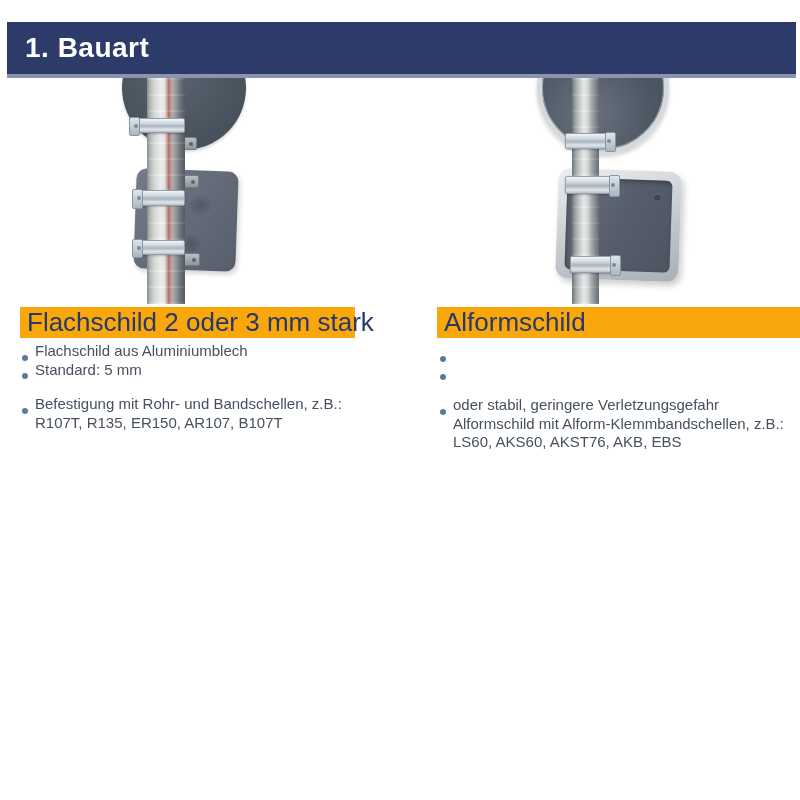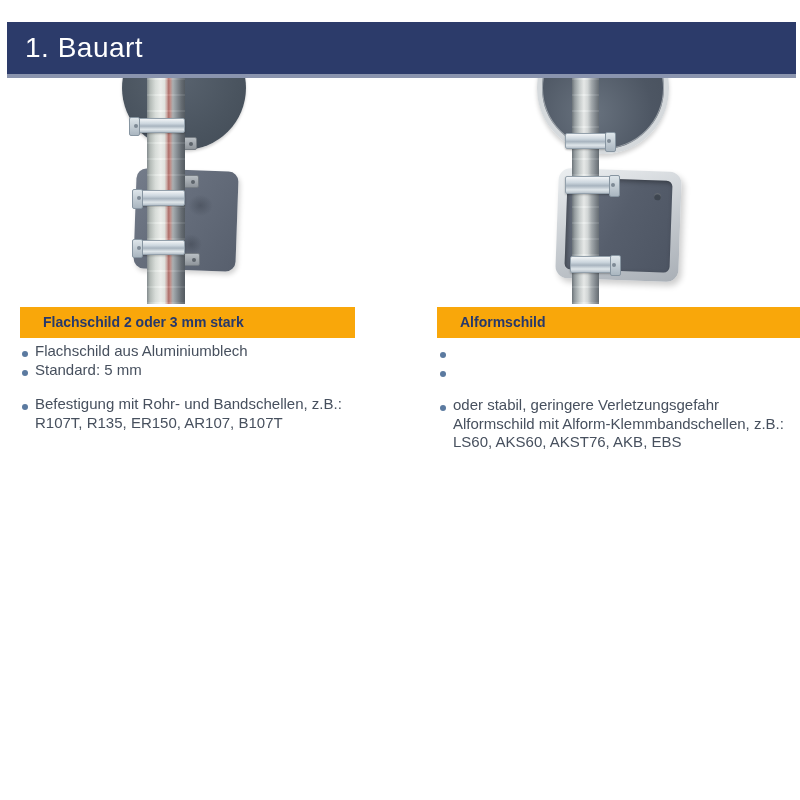--- a/index.html
+++ b/index.html
@@ -7,21 +7,21 @@
     width:800px;height:800px;position:relative;background:#ffffff;
     font-family:"Liberation Sans","DejaVu Sans",sans-serif;
     overflow:hidden;
   }
   
   .header-bar{
     position:absolute;left:7px;top:22px;width:789px;height:52px;
     background:#2c3b6a;border-bottom:4px solid #8a94ae;box-sizing:content-box;
   }
   .header-bar .title{
-    color:#ffffff;font-size:28px;font-weight:normal;line-height:52px;
+    color:#ffffff;font-size:28px;font-weight:bold;line-height:52px;
     padding-left:18px;letter-spacing:0.5px;
   }
   
   .photo{position:absolute;top:78px;width:200px;height:226px;overflow:hidden;}
   .photo-left{left:90px;}
   .photo-right{left:510px;}
 
   .round-back{
     position:absolute;left:32px;top:-52px;width:124px;height:124px;border-radius:50%;
     background:radial-gradient(circle at 45% 40%, #59636f 0%, #4a545f 60%, #424b56 100%);
@@ -97,30 +97,30 @@
   .clamp.flange-right::after{left:auto;right:1px;}
   .clamp.c1{left:42px;top:40px;width:53px;height:15px;}
   .clamp.c2{left:45px;top:112px;width:50px;height:16px;}
   .clamp.c3{left:45px;top:162px;width:50px;height:15px;}
   .clamp.r1{left:55px;top:55px;width:48px;height:16px;}
   .clamp.r2{left:55px;top:98px;width:52px;height:18px;}
   .clamp.r3{left:60px;top:178px;width:48px;height:17px;}
   
   .section-heading{
     position:absolute;top:307px;height:31px;background:#f9a70a;
-    color:#27396b;font-size:14px;font-weight:bold;line-height:31px;padding-left:23px;
+    color:#27396b;font-size:26px;font-weight:normal;line-height:31px;padding-left:7px;
     box-sizing:border-box;white-space:nowrap;
   }
   .section-heading.left{left:20px;width:335px;}
   .section-heading.right{left:437px;width:401px;}
   
   .bullets{position:absolute;width:400px;}
   .bullets.left{left:21px;top:342px;}
   .bullets.right{left:439px;top:343px;}
-  .line{display:flex;align-items:center;height:18.5px;}
+  .line{display:flex;align-items:flex-end;height:18.5px;}
   .line.gap{margin-top:16px;}
   .dot{flex:none;width:6px;height:6px;border-radius:50%;background:#5b7aa0;margin:6px 7px 0 1px;}
   .line.cont .dot{visibility:hidden;}
   .txt{font-size:15px;color:#47505e;line-height:18.5px;white-space:nowrap;}
 </style>
 </head>
 <body>
 
 <div class="header-bar">
   <div class="title">1. Bauart</div>

